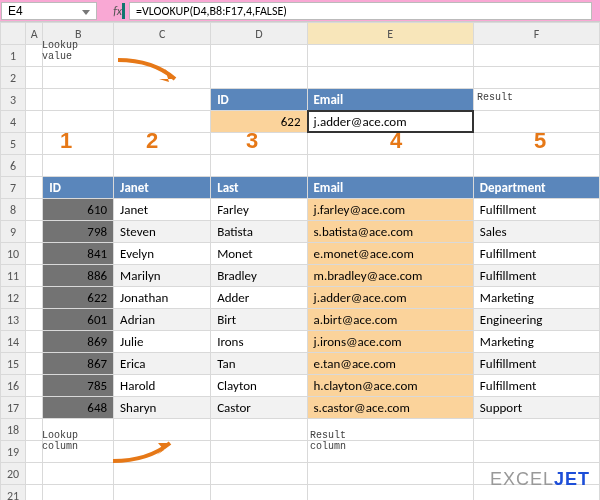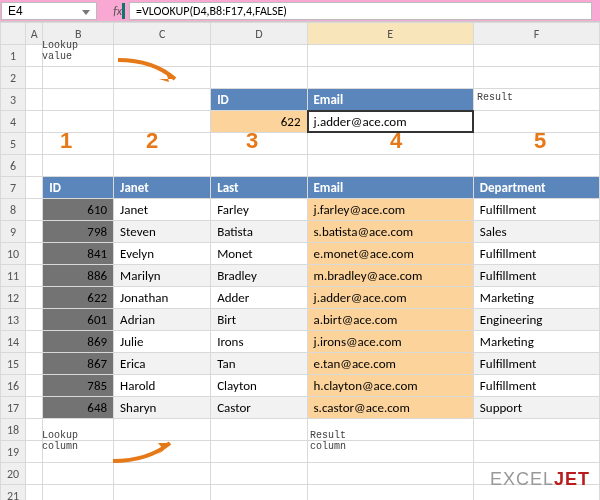--- a/index.html
+++ b/index.html
@@ -158,21 +158,21 @@
   .brand {
     position: absolute;
     right: 10px;
     bottom: 10px;
     font-family: Arial, sans-serif;
     font-size: 18px;
     font-weight: 300;
     color: #999;
     letter-spacing: 1px;
   }
-  .brand .jet { color: #b91c1c; font-weight: 600; }
+  .brand .jet { color: #1d4ed8; font-weight: 600; }
   .sel-col { background: #f8e6ba !important; }
 </style>
 </head>
 <body>
 
 <div class="fbar">
   <div class="namebox">E4</div>
   <div class="fx">fx</div>
   <div class="formula-input">=VLOOKUP(D4,B8:F17,4,FALSE)</div>
 </div>

